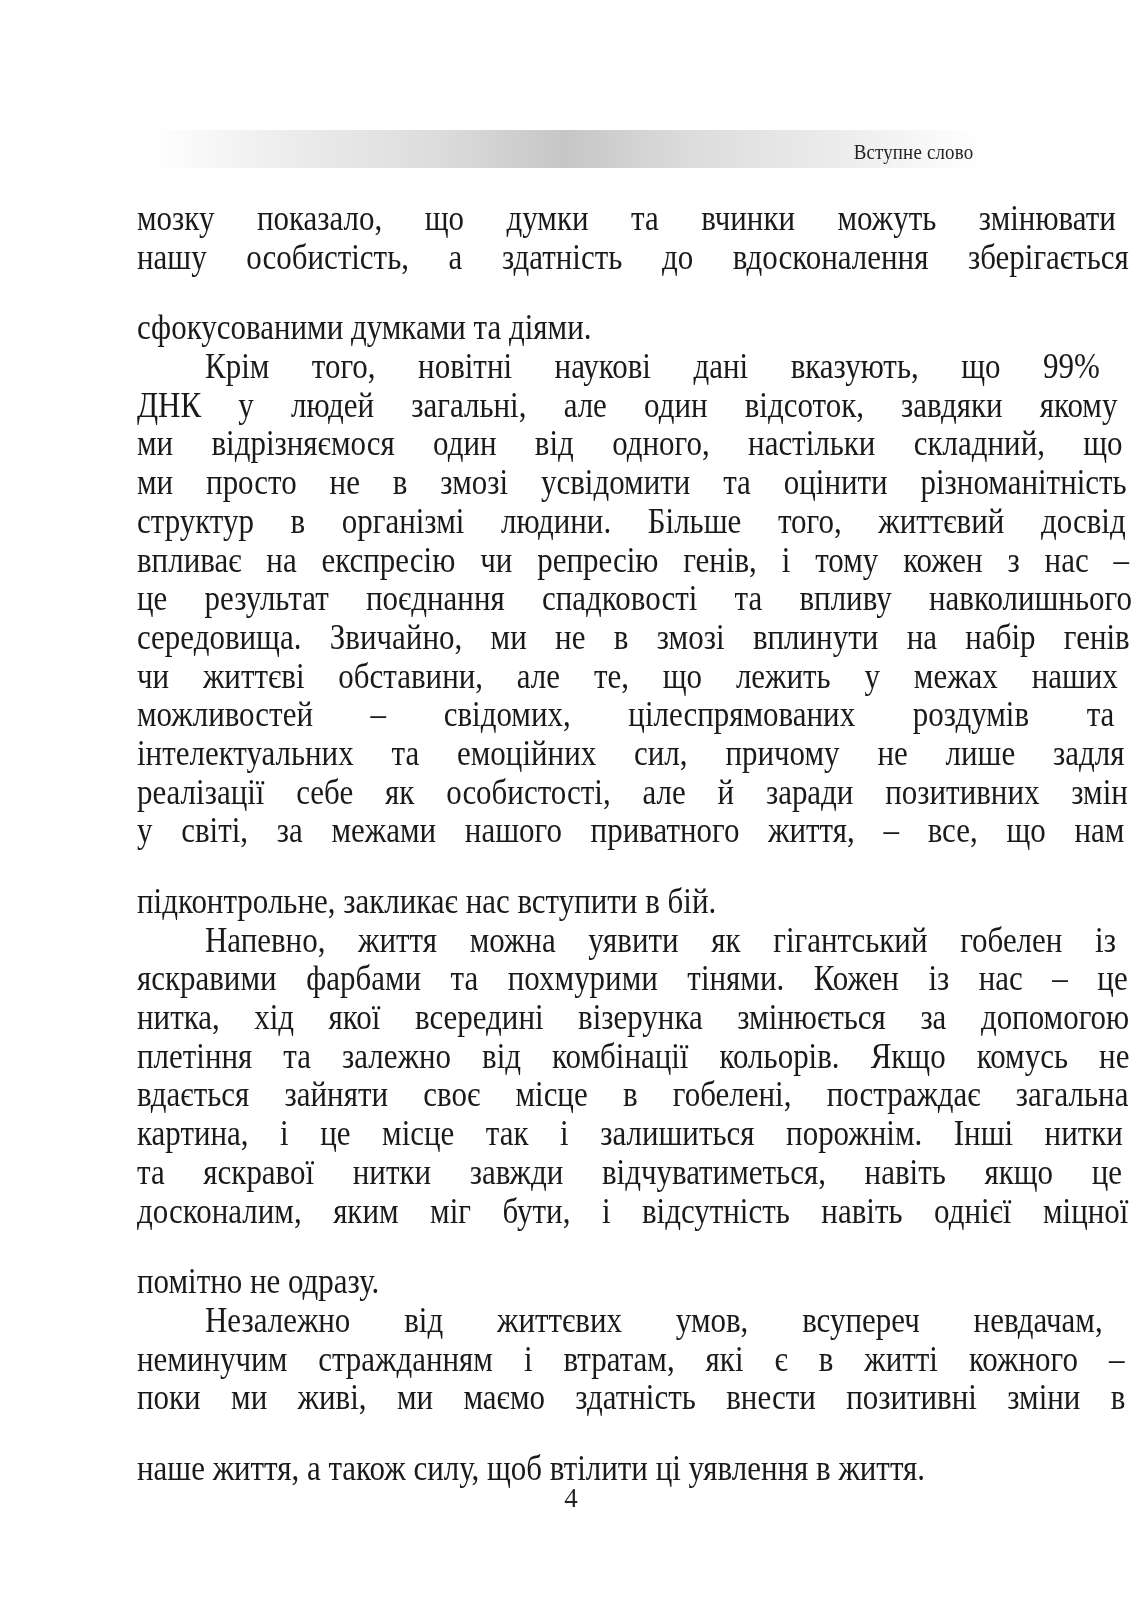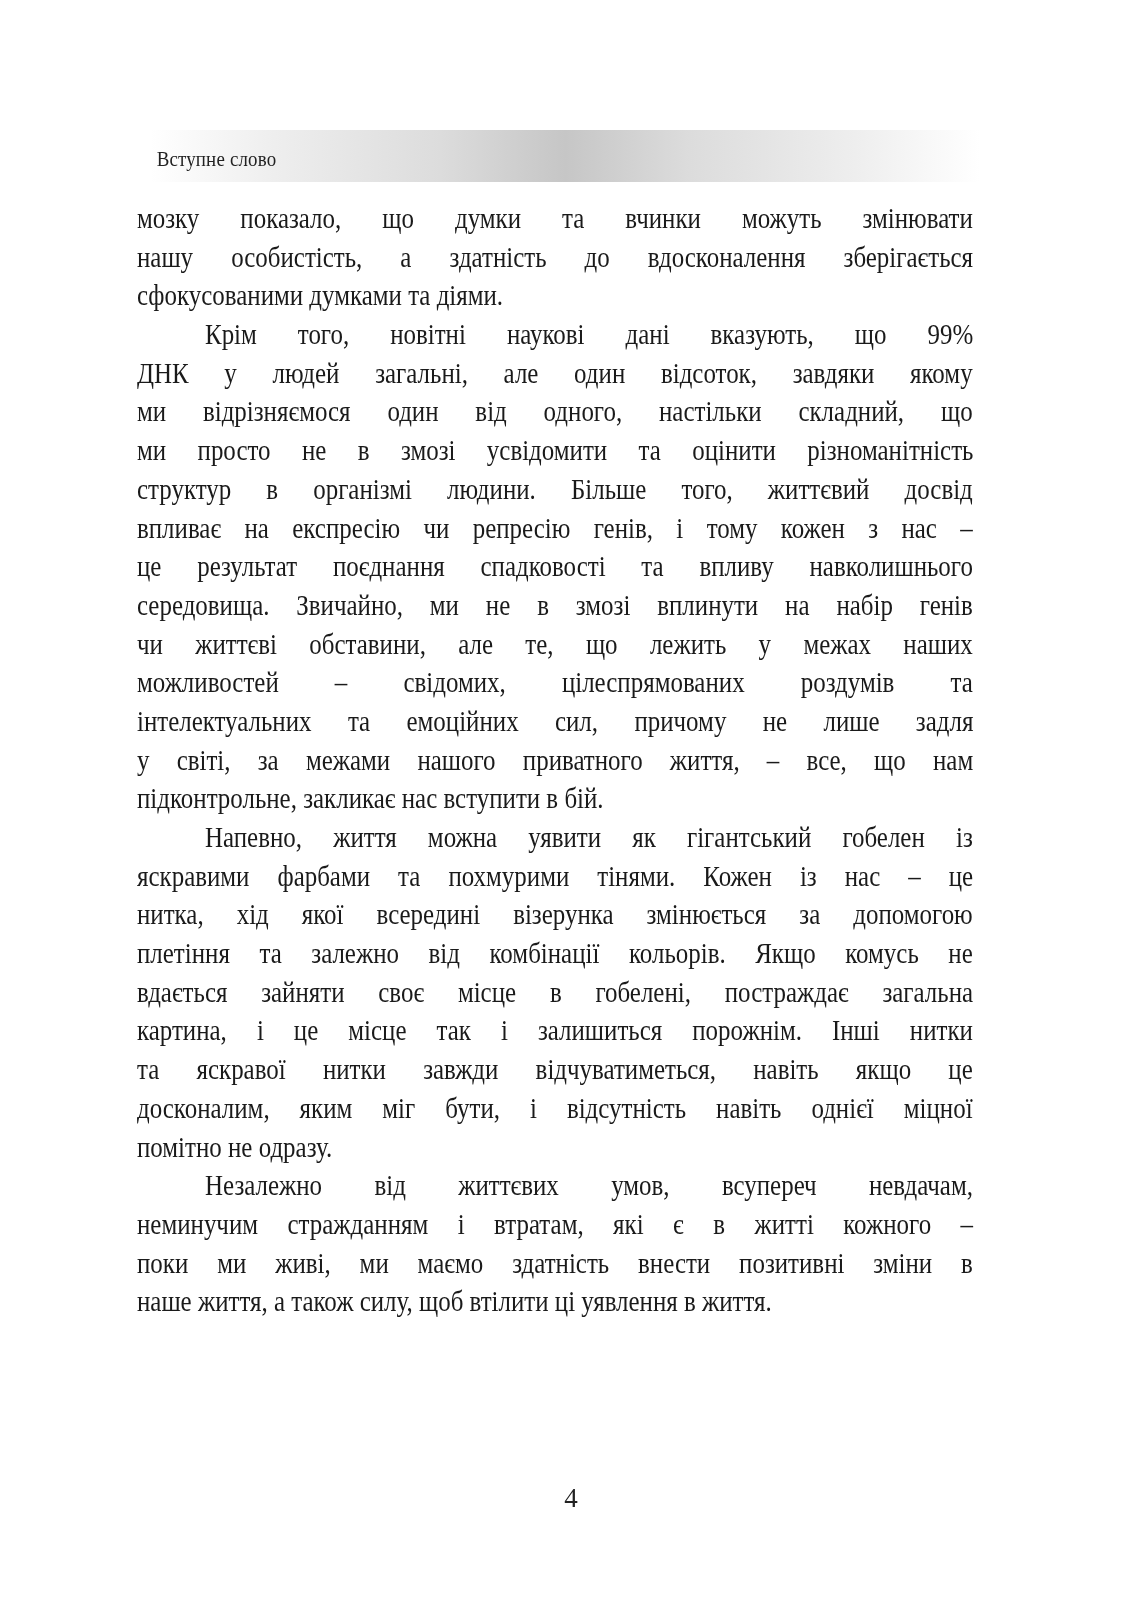--- a/index.html
+++ b/index.html
@@ -13,58 +13,59 @@
       position: relative;
       overflow: hidden;
       font-family: "Liberation Serif", "DejaVu Serif", serif;
       color: #1a1a1a;
     }
     .running-header {
       position: absolute;
       left: 150px;
       top: 130px;
       width: 830px;
-      height: 52px;
+      height: 38px;
       background: linear-gradient(to right,
         rgba(255,255,255,1) 0%,
         #eeeeee 15%,
         #dcdcdc 35%,
         #c6c6c6 50%,
         #dcdcdc 65%,
         #eeeeee 85%,
         rgba(255,255,255,1) 100%);
       display: flex;
       align-items: center;
-      justify-content: flex-start;
+      justify-content: flex-end;
     }
     .running-header-title {
       font-size: 21px;
       transform: scaleX(0.9);
       letter-spacing: 0.2px;
       color: #222;
       margin-top: 6px;
     }
     .body-text {
       position: absolute;
       left: 137px;
       top: 199px;
       width: 836px;
     }
     .line {
       display: block;
       height: 38.7px;
       line-height: 38.7px;
-      font-size: 29px;
+      font-size: 36px;
       white-space: nowrap;
       text-align: justify;
       text-align-last: justify;
       transform-origin: left center;
     }
     .line.last {
       text-align-last: left;
+      margin-top: 32px;
     }
     .line.indent {
       padding-left: 68px;
     }
     .line-inner {
       display: inline-block;
       width: 100%;
       transform: scaleX(0.86);
       transform-origin: left center;
     }
@@ -99,20 +100,21 @@
       <span class="line"><span class="line-inner" style="transform: scaleX(0.86); width: auto; text-align: left; word-spacing: 34.2616px; transform-origin: left center;">ДНК у людей загальні, але один відсоток, завдяки якому</span></span>
       <span class="line"><span class="line-inner" style="transform: scaleX(0.86); width: auto; text-align: left; word-spacing: 35.5847px; transform-origin: left center;">ми відрізняємося один від одного, настільки складний, що</span></span>
       <span class="line"><span class="line-inner" style="transform: scaleX(0.86); width: auto; text-align: left; word-spacing: 29.2616px; transform-origin: left center;">ми просто не в змозі усвідомити та оцінити різноманітність</span></span>
       <span class="line"><span class="line-inner" style="transform: scaleX(0.86); width: auto; text-align: left; word-spacing: 33.5847px; transform-origin: left center;">структур в організмі людини. Більше того, життєвий досвід</span></span>
       <span class="line"><span class="line-inner" style="transform: scaleX(0.86); width: auto; text-align: left; word-spacing: 19.9175px; transform-origin: left center;">впливає на експресію чи репресію генів, і тому кожен з нас –</span></span>
       <span class="line"><span class="line-inner" style="transform: scaleX(0.86); width: auto; text-align: left; word-spacing: 34.3488px; transform-origin: left center;">це результат поєднання спадковості та впливу навколишнього</span></span>
       <span class="line"><span class="line-inner" style="transform: scaleX(0.86); width: auto; text-align: left; word-spacing: 24.0103px; transform-origin: left center;">середовища. Звичайно, ми не в змозі вплинути на набір генів</span></span>
       <span class="line"><span class="line-inner" style="transform: scaleX(0.86); width: auto; text-align: left; word-spacing: 30.3437px; transform-origin: left center;">чи життєві обставини, але те, що лежить у межах наших</span></span>
       <span class="line"><span class="line-inner" style="transform: scaleX(0.86); width: auto; text-align: left; word-spacing: 58.0186px; transform-origin: left center;">можливостей – свідомих, цілеспрямованих роздумів та</span></span>
       <span class="line"><span class="line-inner" style="transform: scaleX(0.86); width: auto; text-align: left; word-spacing: 35.0133px; transform-origin: left center;">інтелектуальних та емоційних сил, причому не лише задля</span></span>
+      <span class="line"><span class="line-inner" style="transform: scaleX(0.86); width: auto; text-align: left; word-spacing: 28.0116px; transform-origin: left center;">реалізації себе як особистості, але й заради позитивних змін</span></span>
       <span class="line"><span class="line-inner" style="transform: scaleX(0.86); width: auto; text-align: left; word-spacing: 24.4093px; transform-origin: left center;">у світі, за межами нашого приватного життя, – все, що нам</span></span>
       <span class="line last"><span class="line-inner" style="transform: scaleX(0.86); width: auto; text-align: left; transform-origin: left center;">підконтрольне, закликає нас вступити в бій.</span></span>
     </div>
     <div>
       <span class="line indent"><span class="line-inner" style="transform: scaleX(0.86); width: auto; text-align: left; word-spacing: 29.0033px; transform-origin: left center;">Напевно, життя можна уявити як гігантський гобелен із</span></span>
       <span class="line"><span class="line-inner" style="transform: scaleX(0.86); width: auto; text-align: left; word-spacing: 25.3437px; transform-origin: left center;">яскравими фарбами та похмурими тінями. Кожен із нас – це</span></span>
       <span class="line"><span class="line-inner" style="transform: scaleX(0.86); width: auto; text-align: left; word-spacing: 31.1561px; transform-origin: left center;">нитка, хід якої всередині візерунка змінюється за допомогою</span></span>
       <span class="line"><span class="line-inner" style="transform: scaleX(0.86); width: auto; text-align: left; word-spacing: 27.1366px; transform-origin: left center;">плетіння та залежно від комбінації кольорів. Якщо комусь не</span></span>
       <span class="line"><span class="line-inner" style="transform: scaleX(0.86); width: auto; text-align: left; word-spacing: 32.0133px; transform-origin: left center;">вдається зайняти своє місце в гобелені, постраждає загальна</span></span>
       <span class="line"><span class="line-inner" style="transform: scaleX(0.86); width: auto; text-align: left; word-spacing: 27.677px; transform-origin: left center;">картина, і це місце так і залишиться порожнім. Інші нитки</span></span>

